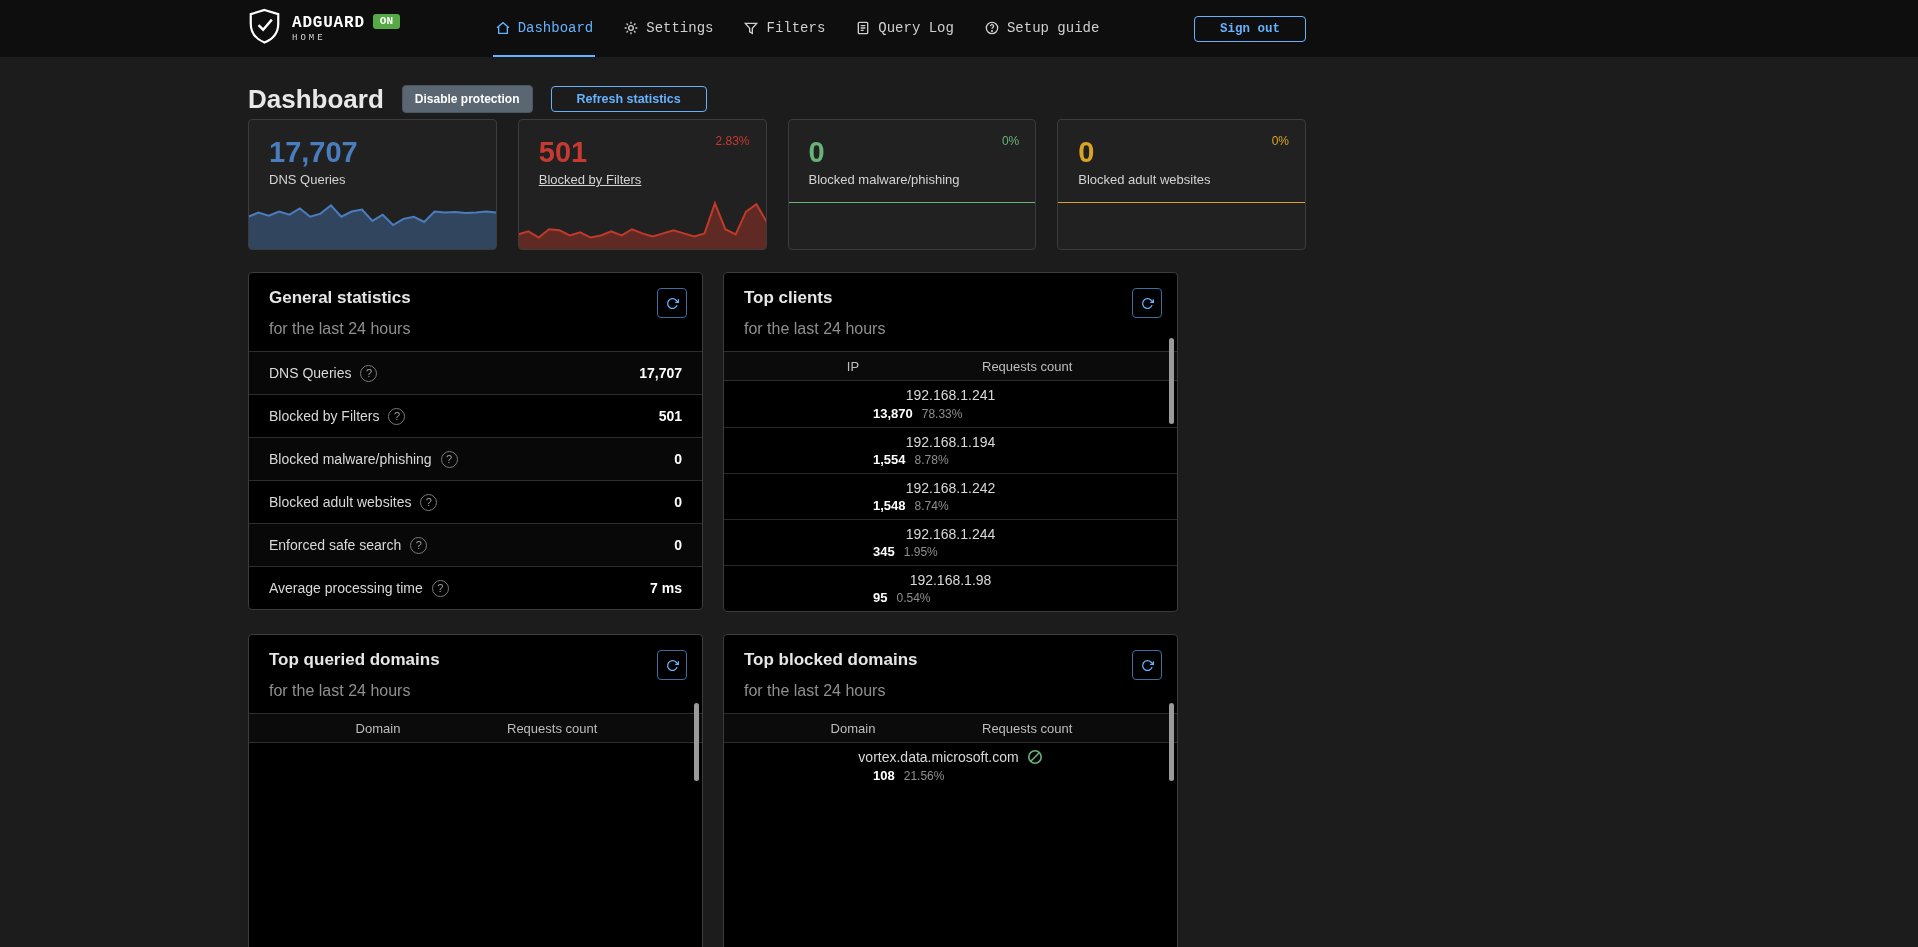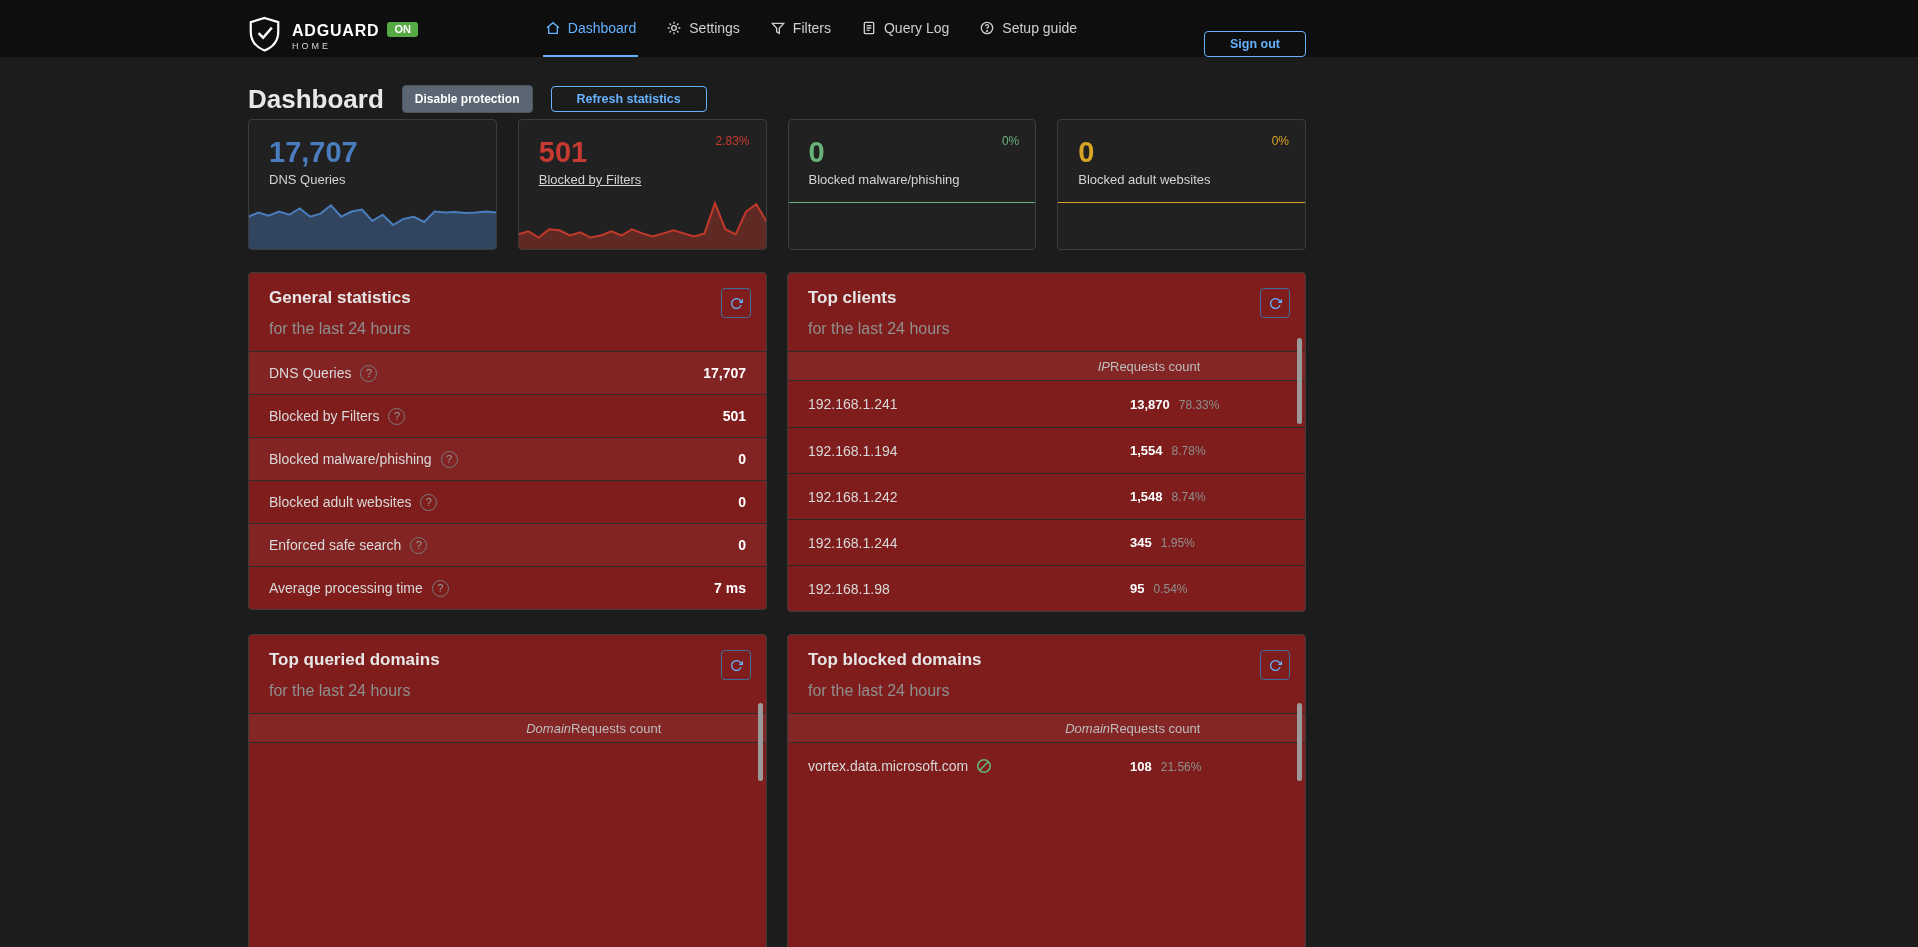--- a/index.html
+++ b/index.html
@@ -5,21 +5,21 @@
 <style>
   * { box-sizing: border-box; margin: 0; padding: 0; }
   html,body { width: 1918px; height: 947px; overflow: hidden; }
   body {
     background: #1c1c1c;
     font-family: "Liberation Sans", "DejaVu Sans", sans-serif;
     color: #e3e3e3;
   }
   
   .navbar { height: 57px; background: #0e0e0e; }
-  .nav-inner { margin-left: 248px; width: 1058px; height: 100%; display: flex; align-items: flex-end; }
+  .nav-inner { margin-left: 248px; width: 1058px; height: 100%; display: flex; align-items: center; font-family: Liberation Mono, monospace; }
   .brand { display: flex; align-items: center; gap: 11px; cursor: pointer; }
   .brand-text { line-height: 1; }
   .brand-name { font-size: 16px; font-weight: 700; letter-spacing: 0.8px; color: #ffffff; }
   .brand-sub { font-size: 9px; letter-spacing: 3px; color: #d6d6d6; margin-top: 3px; }
   .on-badge { display: inline-block; margin-left: 8px; font-size: 11px; font-weight: 700; color: #fff;
               padding: 2px 7px; border-radius: 3px; vertical-align: 3px; }
   .mainnav { margin: 0 auto; display: flex; align-items: stretch; gap: 26px; height: 100%; }
   .navitem { display: flex; align-items: center; gap: 7px; font-size: 14px; color: #cfcfcf;
              border-bottom: 2px solid transparent; padding: 0 2px; cursor: pointer; }
   .navitem svg { width: 16px; height: 16px; }
@@ -40,21 +40,21 @@
   .stat-value { position: relative; z-index: 2; margin: 16px 0 3px 20px; font-size: 29px; font-weight: 600; }
   .stat-label { position: relative; z-index: 2; margin-left: 20px; font-size: 13px; color: #d4d4d4; }
   .stat-label.link { text-decoration: underline; cursor: pointer; }
   .stat-pct { position: absolute; z-index: 2; top: 14px; right: 16px; font-size: 12px; }
   .spark { position: absolute; left: -1px; right: -1px; z-index: 1; }
   .spark.area { bottom: 0; height: 52px; }
   .spark.flat { bottom: 46px; height: 4px; }
   .spark svg { display: block; width: 100%; height: 100%; }
   
   .grid-row { margin-top: 22px; display: flex; gap: 20px; align-items: flex-start; }
-  .panel { position: relative; width: 519px; background: #7f1d1d; border: 1px solid #3c3c3c;
+  .panel { position: relative; width: 455px; background: #000000; border: 1px solid #3c3c3c;
            border-radius: 4px; overflow: hidden; }
   .panel.tall { height: 340px; }
   .panel-head { padding: 15px 20px 13px 20px; }
   .panel-title { font-size: 17px; font-weight: 600; color: #e6e6e6; }
   .panel-sub { margin-top: 12px; font-size: 16px; color: #8f8f8f; }
   .refresh-btn { position: absolute; top: 15px; right: 15px; width: 30px; height: 30px;
                  background: transparent; border: 1px solid #3e6e9e; color: #66b2ff;
                  border-radius: 4px; cursor: pointer; display: flex; align-items: center; justify-content: center; }
   .refresh-btn svg { width: 13px; height: 13px; }
   
@@ -62,24 +62,24 @@
             padding: 0 20px; border-top: 1px solid #2d2d2d; }
   .gs-row:nth-child(odd) { background: rgba(255,255,255,0.03); }
   .gs-label { display: flex; align-items: center; gap: 9px; font-size: 14px; color: #d9d9d9; }
   .gs-value { font-size: 14px; font-weight: 700; color: #ffffff; }
   .qmark { width: 17px; height: 17px; border: 1px solid #7a7a7a; border-radius: 50%; color: #9a9a9a;
            font-size: 11px; display: inline-flex; align-items: center; justify-content: center; cursor: pointer; }
   
   .thead { height: 30px; display: flex; align-items: center; background: rgba(255,255,255,0.045);
            border-top: 1px solid #2d2d2d; border-bottom: 1px solid #2d2d2d;
            font-size: 13px; color: #bdbdbd; }
-  .th-left { flex: 1; text-align: right; font-style: italic; }
+  .th-left { flex: 1; text-align: center; }
   .th-right { width: 195px; text-align: left; }
   .t-row { min-height: 46px; display: flex; align-items: center; justify-content: space-between;
-           padding: 6px 20px; border-top: 1px solid #282828; }
+           padding: 6px 20px; border-top: 1px solid #282828; flex-direction: column; }
   .t-row:first-of-type { border-top: none; }
   .t-key { font-size: 14px; color: #d9d9d9; cursor: pointer; display: flex; align-items: center; gap: 8px; }
   .t-count { width: 155px; }
   .t-nums { display: flex; align-items: baseline; gap: 9px; }
   .t-nums b { font-size: 13px; color: #fff; }
   .t-nums span { font-size: 12px; color: #8f8f8f; }
   .bar-track { margin-top: 4px; height: 3px; width: 155px; background: #e9e9e9; border-radius: 2px; overflow: hidden; }
   .bar-fill { height: 100%; border-radius: 2px; }
   
   .vthumb { position: absolute; right: 3px; width: 5px; background: #9a9a9a; border-radius: 3px; cursor: pointer; z-index: 3; }

